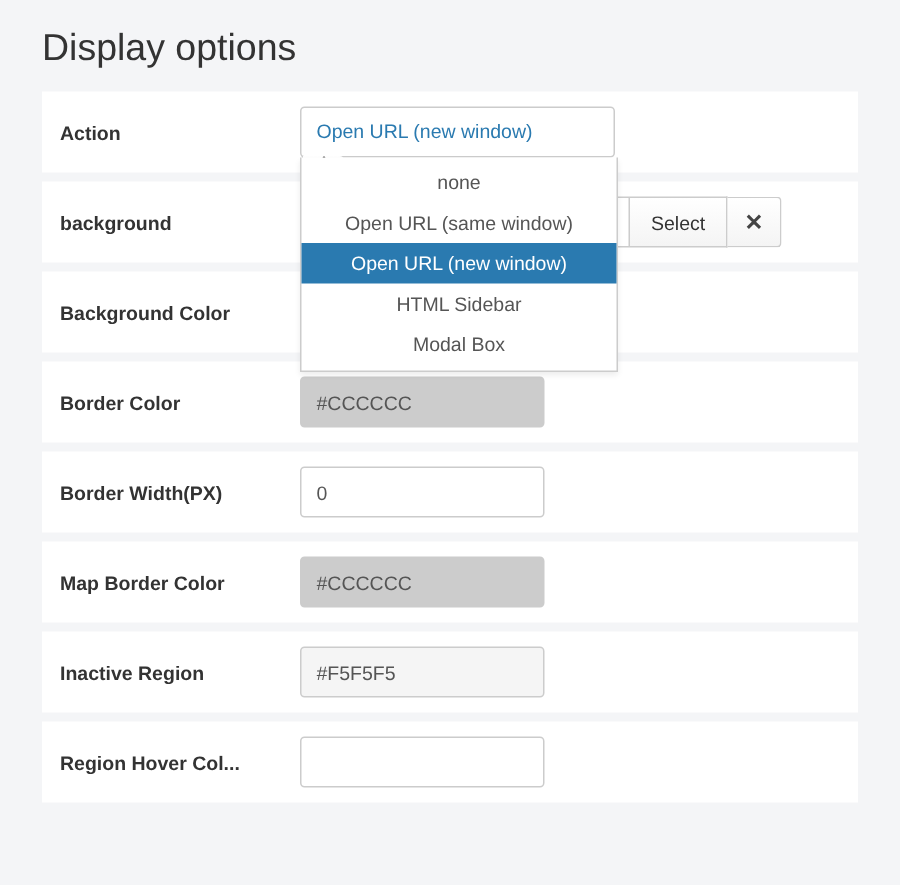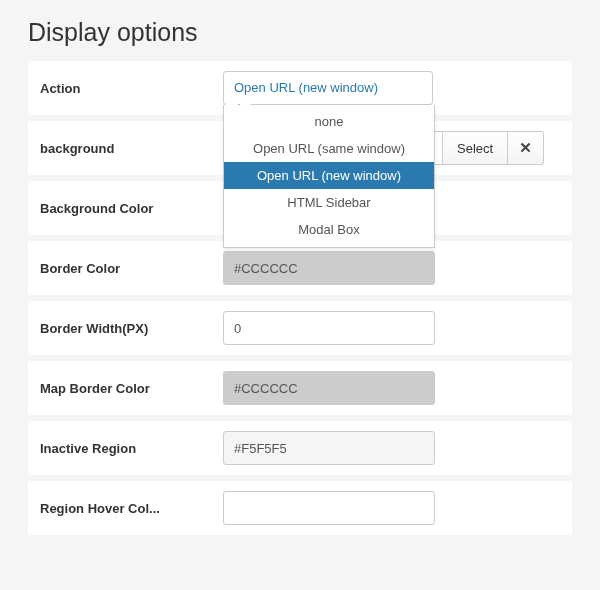--- a/index.html
+++ b/index.html
@@ -21,38 +21,37 @@
       color: #333;
       margin-bottom: 14px;
     }
     .row {
       display: flex;
       align-items: center;
       background: #fff;
       padding: 10px 8px 10px 12px;
       margin-bottom: 6px;
       min-height: 52px;
-      gap: 23px;
     }
     .row-label {
       width: 160px;
       flex: 0 0 160px;
       font-weight: bold;
       color: #333;
       font-size: 13px;
       white-space: nowrap;
       overflow: hidden;
       text-overflow: ellipsis;
     }
     .row-control {
       position: relative;
       flex: 0 0 auto;
     }
     .text-input {
-      width: 212px;
+      width: 163px;
       height: 34px;
       border: 1px solid #ccc;
       border-radius: 3px;
       padding: 0 10px;
       font-size: 13px;
       color: #555;
       background: #fff;
     }
     .text-input.swatch-grey { background: #cccccc; }
     .text-input.swatch-white { background: #ffffff; }

